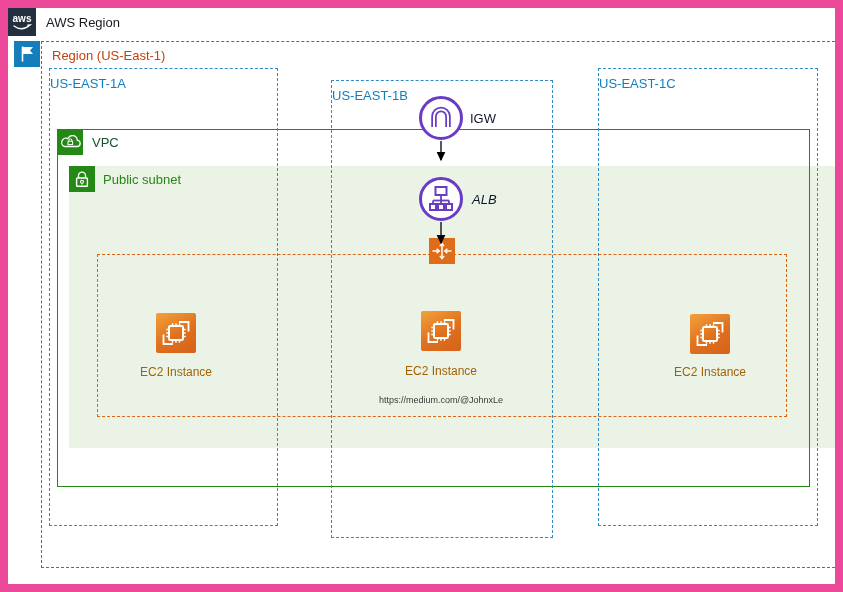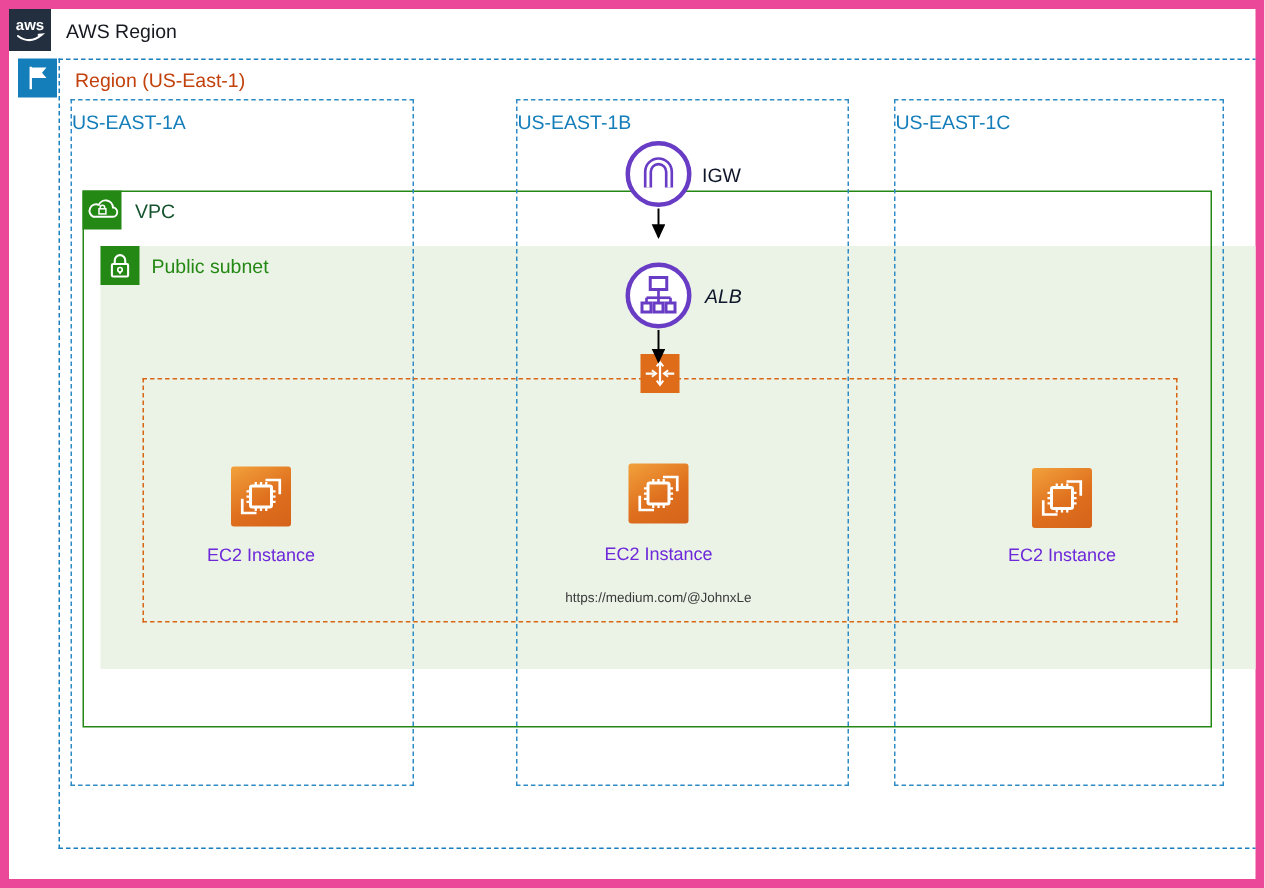--- a/index.html
+++ b/index.html
@@ -1,31 +1,31 @@
 <!DOCTYPE html>
 <html><head>
 <meta charset="utf-8">
 <style>
   html,body{margin:0;padding:0;background:#fff;font-family:"Liberation Sans","DejaVu Sans",sans-serif;}
-  #canvas{position:relative;width:843px;height:592px;box-sizing:border-box;border:6px solid #ec4899;background:#fff;overflow:hidden;}
+  #canvas{position:relative;width:843px;height:592px;box-sizing:border-box;border:8px solid #ec4899;background:#fff;overflow:hidden;}
   .abs{position:absolute;box-sizing:border-box;}
 
   
   .aws-logo{left:0;top:0;width:28px;height:28px;background:#232F3E;z-index:7;}
   .aws-cloud-label{left:38px;top:7px;font-size:13px;color:#16191F;z-index:7;}
 
   
   .region-box{left:33px;top:33px;width:804px;height:527px;border:1px dashed #1B7FBF;z-index:2;}
   .region-icon{left:-28px;top:-1px;width:26px;height:26px;background:#147EBA;}
   .region-label{left:10px;top:6px;font-size:13px;color:#c2410c;}
 
   
   .az{top:60px;height:458px;border:1px dashed #2E8BC6;z-index:3;}
   .az-a{left:41px;width:229px;}
-  .az-b{left:338px;width:222px;}
+  .az-b{left:323px;width:222px;margin-top:12px;}
   .az-c{left:590px;width:220px;}
   .az-label{left:0;top:7px;width:100%;text-align:left;font-size:13px;color:#147EBA;}
 
   
   .vpc-box{left:49px;top:121px;width:753px;height:358px;border:1px solid #248814;z-index:2;}
   .vpc-icon{left:-1px;top:-1px;width:26px;height:26px;background:#248814;}
   .vpc-label{left:34px;top:5px;font-size:13px;color:#14532d;}
 
   
   .subnet-box{left:61px;top:158px;width:783px;height:282px;background:#EBF3E6;z-index:1;}
@@ -43,21 +43,21 @@
   .alb-node{left:411px;top:169px;}
   .node-label{font-size:13px;color:#0f172a;z-index:5;}
   .igw-label{left:462px;top:103px;}
   .alb-label{left:464px;top:184px;font-style:italic;}
 
   
   .ec2-icon{width:40px;height:40px;border-radius:2px;background:linear-gradient(150deg,#F2A13C 0%,#DF701E 55%,#D5621A 100%);z-index:5;display:flex;align-items:center;justify-content:center;}
   .ec2-a{left:148px;top:305px;}
   .ec2-b{left:413px;top:303px;}
   .ec2-c{left:682px;top:306px;}
-  .ec2-label{width:140px;text-align:center;font-size:12px;color:#6d28d9;z-index:5;}
+  .ec2-label{width:140px;text-align:center;font-size:12px;color:#a16207;z-index:5;}
   .ec2-label-a{left:98px;top:357px;}
   .ec2-label-b{left:363px;top:356px;}
   .ec2-label-c{left:632px;top:357px;}
 
   .attribution{left:333px;top:387px;width:200px;text-align:center;font-size:9px;color:#3A3A3A;z-index:5;}
 
   .arrows{position:absolute;left:0;top:0;z-index:6;pointer-events:none;}
 </style>
 </head>
 <body>

